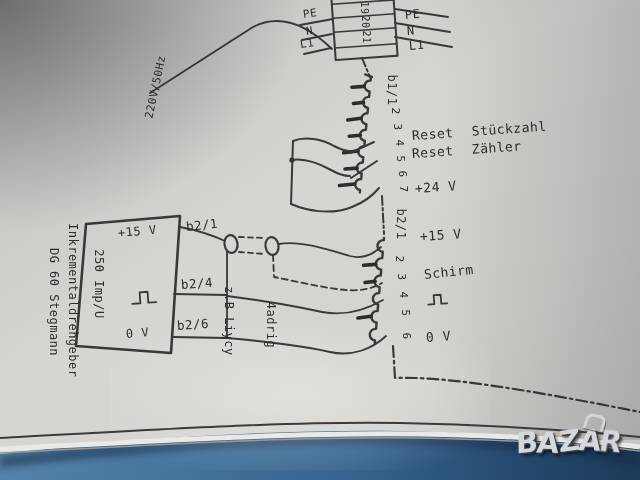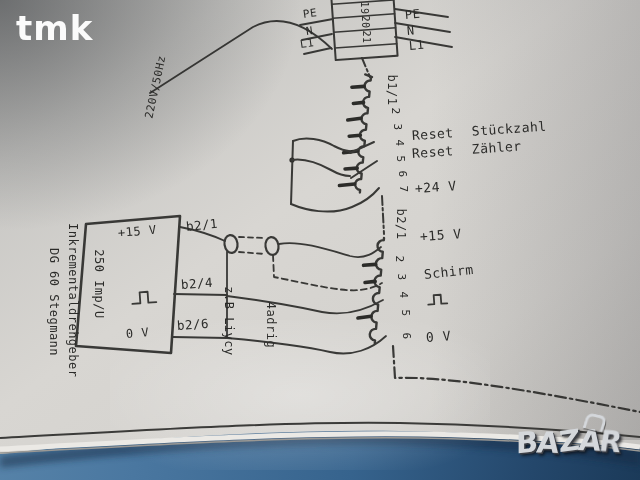--- a/index.html
+++ b/index.html
@@ -209,19 +209,18 @@
 
 <span class="lbl" style="left:186px;top:220px;font-size:12.5px;transform:rotate(-6deg);">b2/1</span>
 <span class="lbl" style="left:181px;top:278px;font-size:12.5px;transform:rotate(-4deg);">b2/4</span>
 <span class="lbl" style="left:177px;top:319px;font-size:12.5px;transform:rotate(-4deg);">b2/6</span>
 
 <span class="lbl ctr r90" style="left:221px;top:272px;width:72px;">
   <span style="display:block;text-indent:8px;">4adrig</span>
   <span style="display:block;">z.B Liycy</span>
 </span>
 
-<div class="wmark">tmk</div>
 
 <div class="logo">
   <span class="lt lt-b">B</span><span class="lt lt-a1">A</span><span class="lt lt-z">Z</span><span class="lt lt-a2"><span>A</span><i class="bag-handle"></i></span><span class="lt lt-r">R</span>
 </div>
 
 </div>
 
 </body></html>

